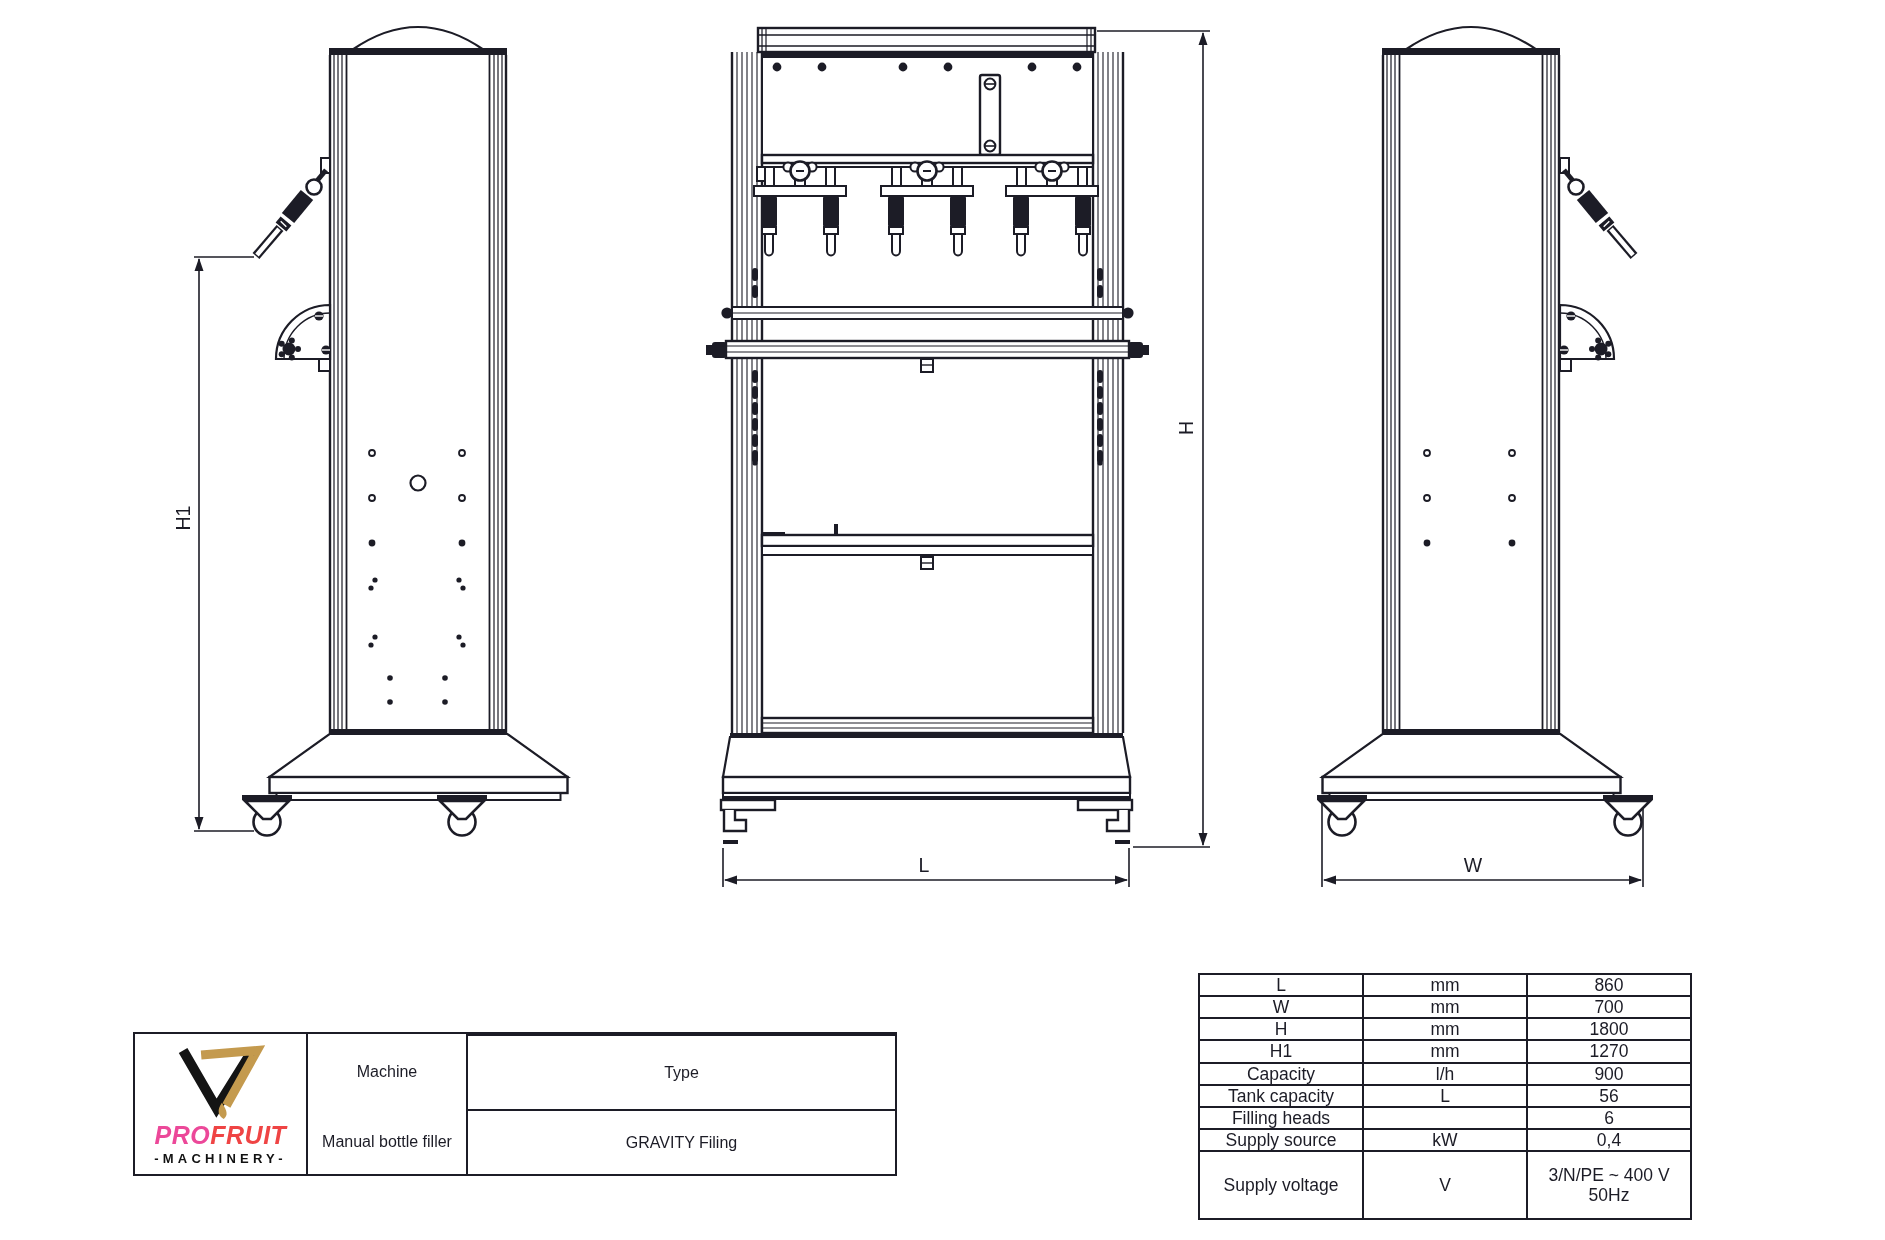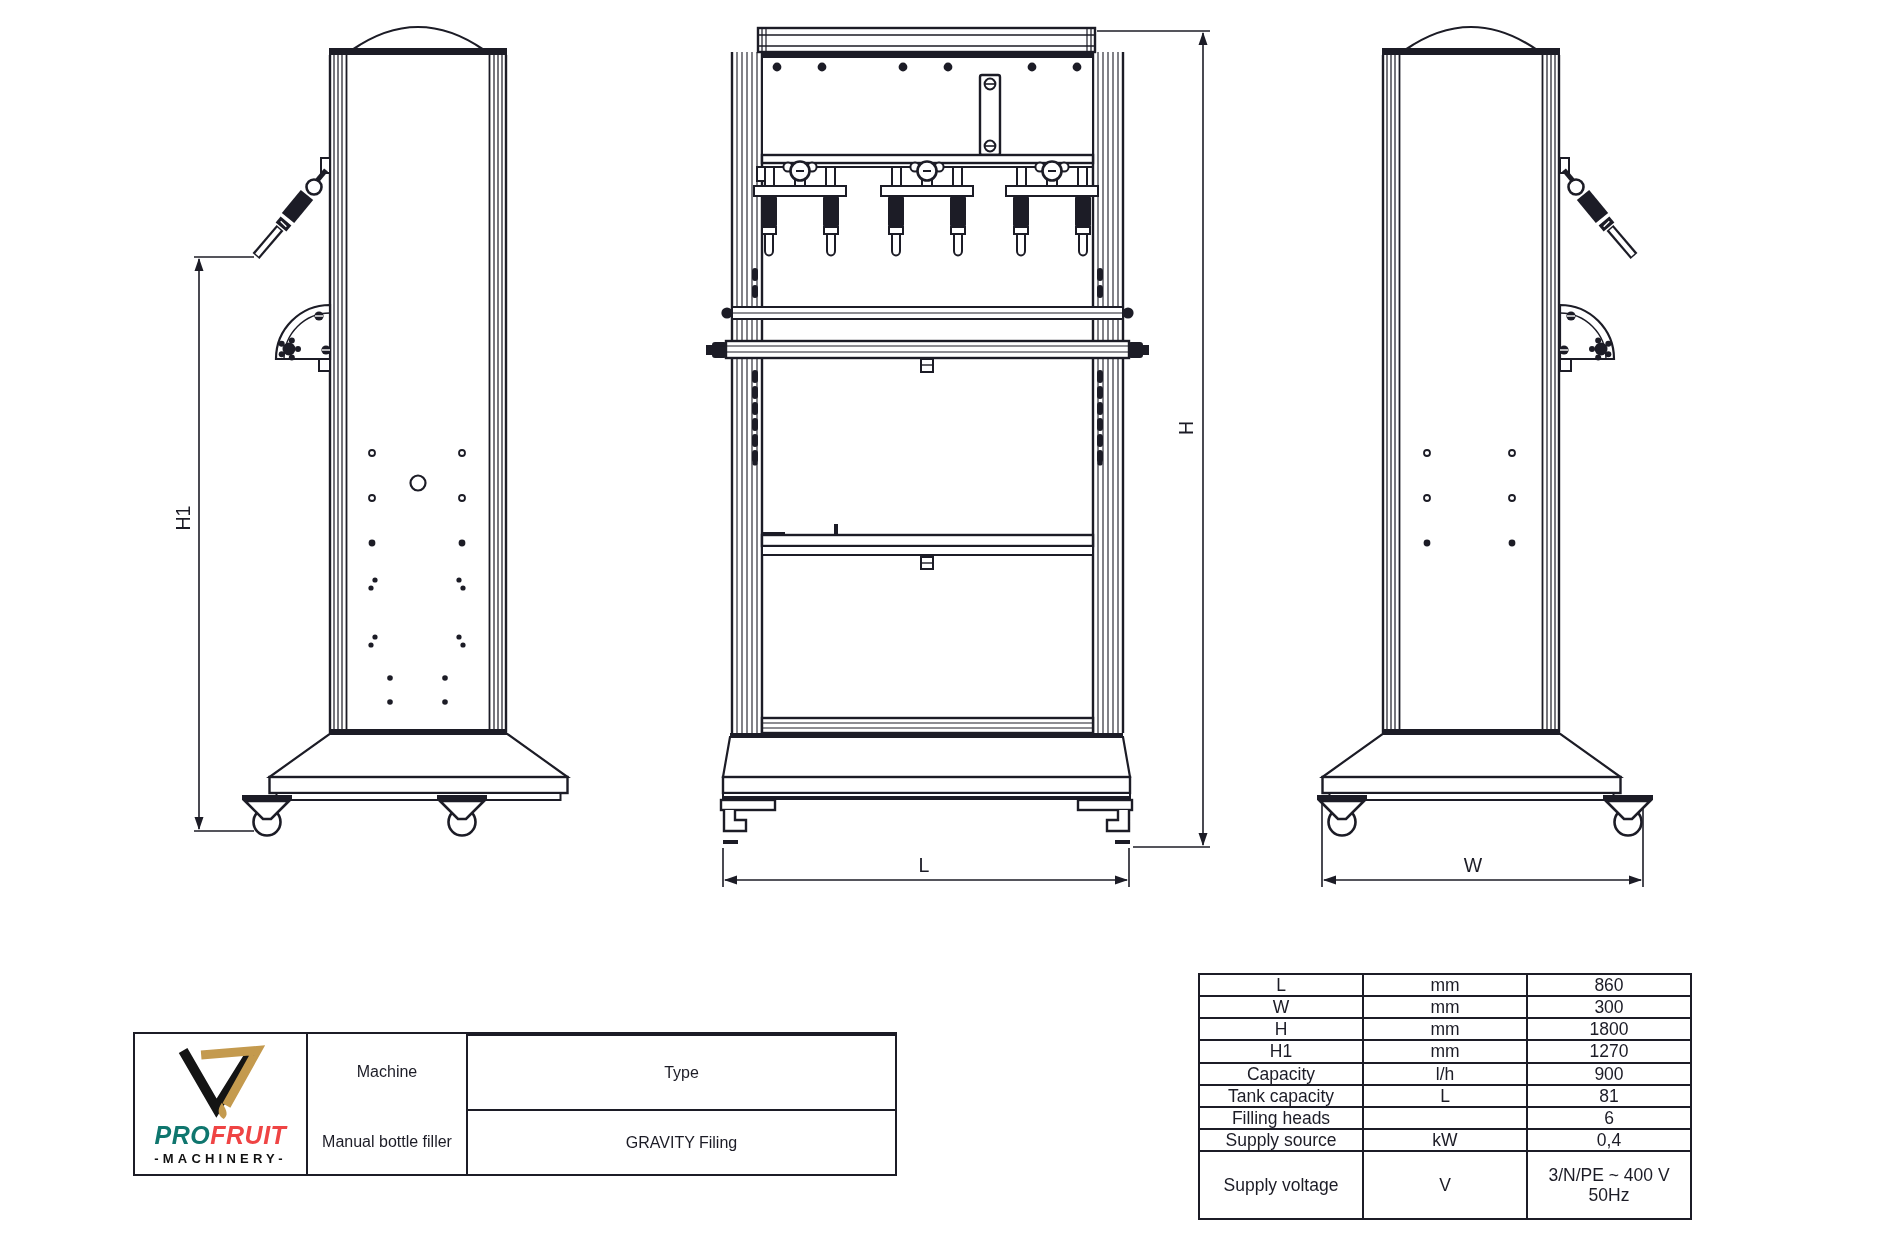--- a/index.html
+++ b/index.html
@@ -311,60 +311,60 @@
     </g>
   </svg>
 
   <div class="title-block">
     <div class="tb-logo">
       <svg width="92" height="74" viewBox="0 0 100 82">
         <polyline points="8,6 45,70 83,9" fill="none" stroke="#141414" stroke-width="11"></polyline>
         <polyline points="28,11 90,6 56,67" fill="none" stroke="#c49a4e" stroke-width="10"></polyline>
         <path d="M51,64 C57,73 58,78 53,82 C47,79 45,72 51,64 Z" fill="#c49a4e"></path>
       </svg>
-      <div class="brand-line"><span style="color:#0f766e">PRO</span><span style="color:#ef4444">FRUIT</span></div>
+      <div class="brand-line"><span style="color:#ec4899">PRO</span><span style="color:#ef4444">FRUIT</span></div>
       <div class="brand-sub">-MACHINERY-</div>
     </div>
     <div class="tb-cell tb-r1c2">Machine</div>
     <div class="tb-cell">Type</div>
     <div class="tb-cell tb-r1c3">Manual bottle filler</div>
     <div class="tb-cell">GRAVITY Filing</div>
   </div>
 
   <table class="spec-table">
     <tbody>
         <tr>
       <td>L</td>
       <td>mm</td>
       <td>860</td>
     </tr>
     <tr>
       <td>W</td>
       <td>mm</td>
-      <td>300</td>
+      <td>700</td>
     </tr>
     <tr>
       <td>H</td>
       <td>mm</td>
       <td>1800</td>
     </tr>
     <tr>
       <td>H1</td>
       <td>mm</td>
       <td>1270</td>
     </tr>
     <tr>
       <td>Capacity</td>
       <td>l/h</td>
       <td>900</td>
     </tr>
     <tr>
       <td>Tank capacity</td>
       <td>L</td>
-      <td>81</td>
+      <td>56</td>
     </tr>
     <tr>
       <td>Filling heads</td>
       <td></td>
       <td>6</td>
     </tr>
     <tr>
       <td>Supply source</td>
       <td>kW</td>
       <td>0,4</td>

